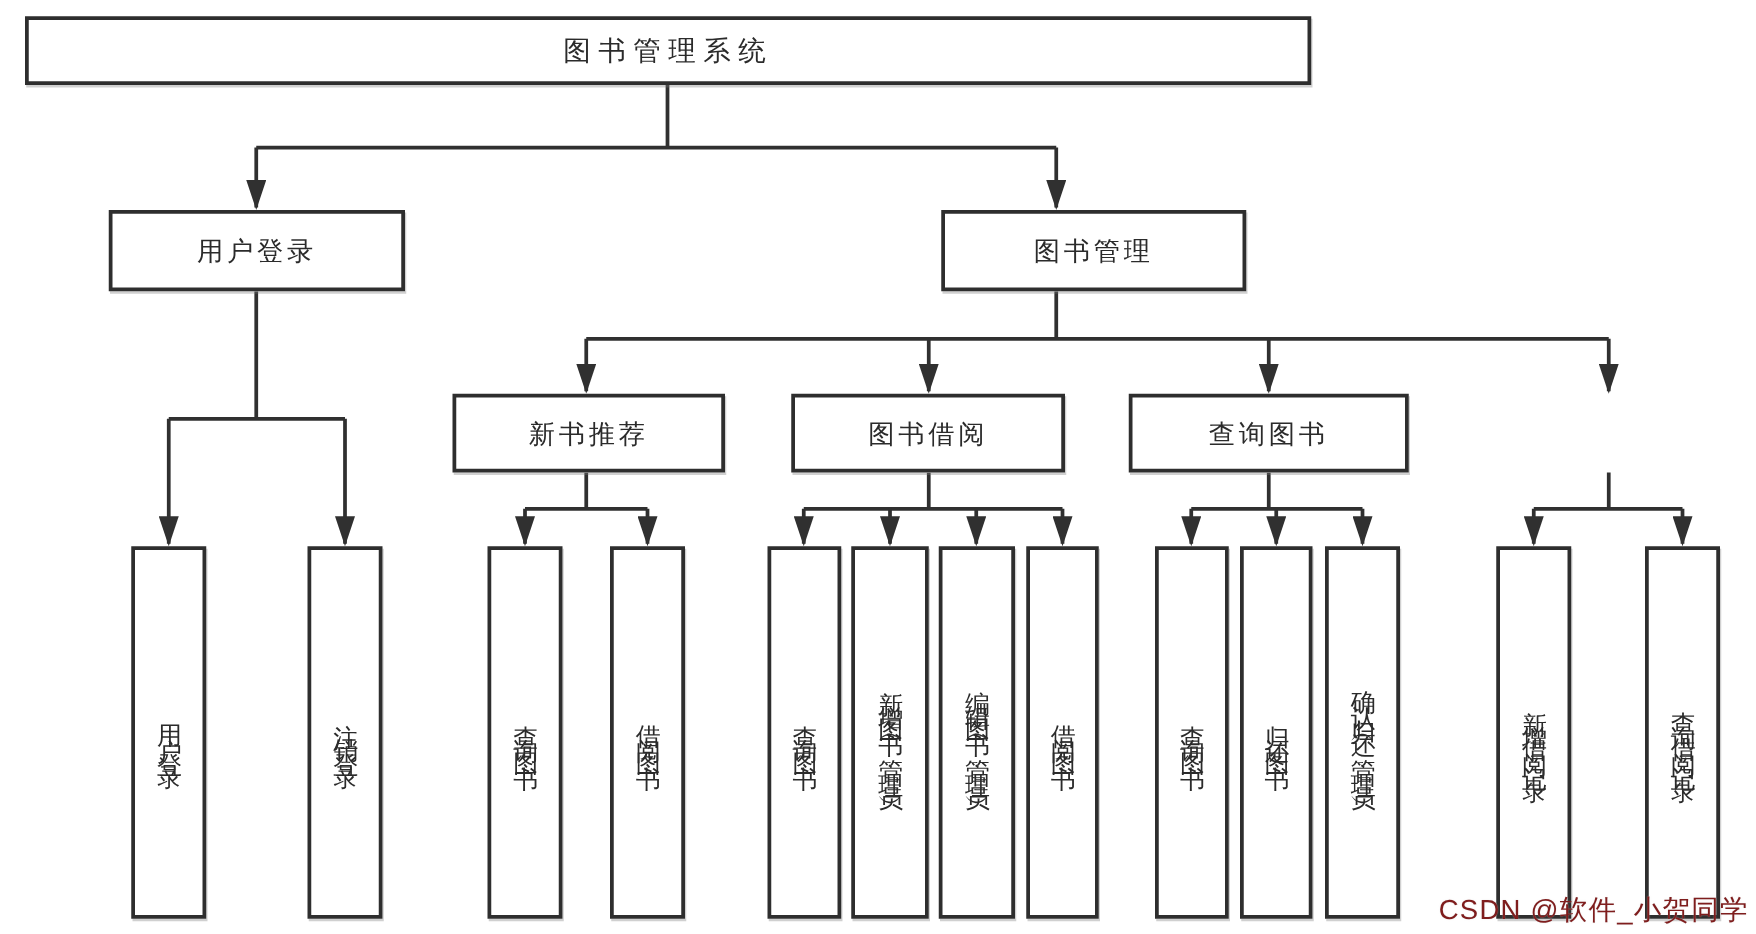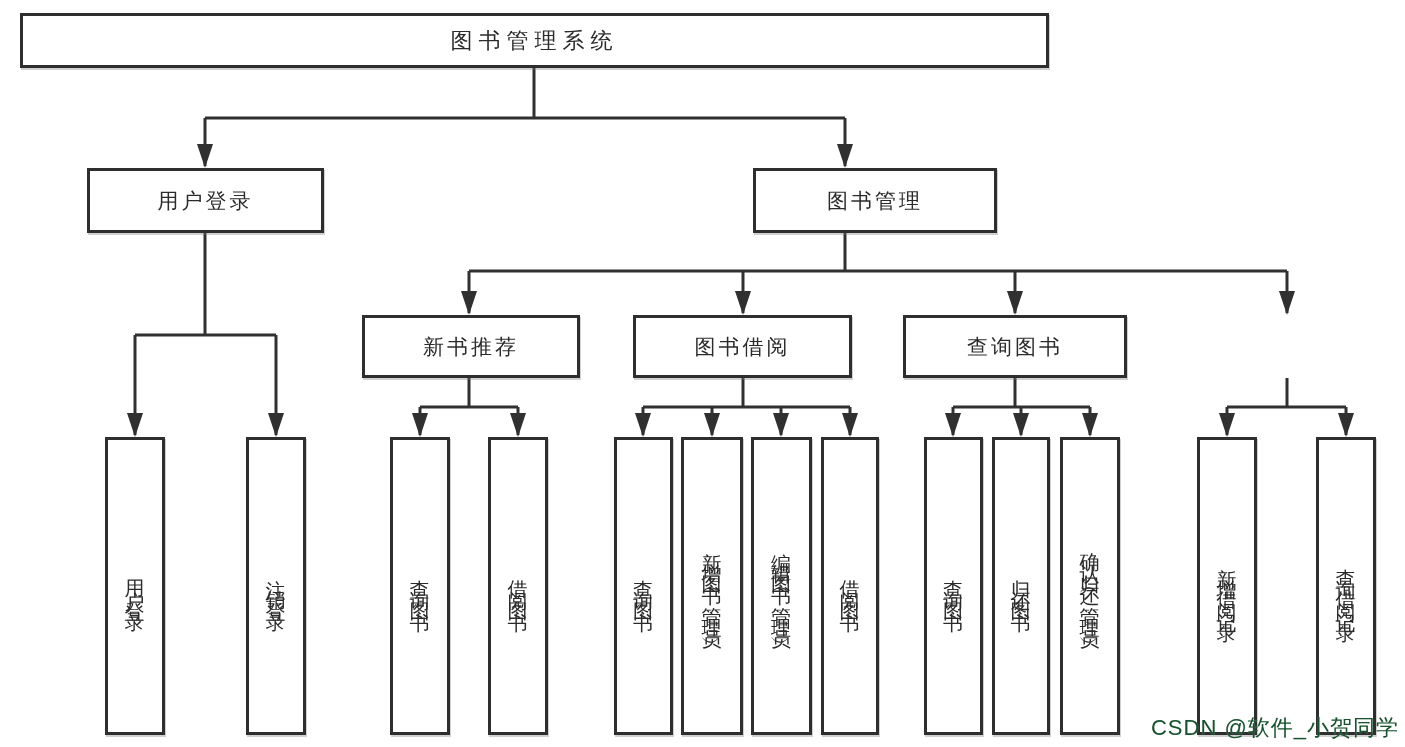--- a/index.html
+++ b/index.html
@@ -66,21 +66,21 @@
     line-height: 1;
     letter-spacing: 11px;
     max-height: 290px;
     white-space: nowrap;
   }
   #watermark {
     position: absolute;
     right: 6px;
     bottom: 4px;
     font-size: 22px;
-    color: #14532d;
+    color: #7f1d1d;
     letter-spacing: 1px;
     z-index: 10;
     text-shadow: 0 0 1px rgba(200,200,200,0.6);
   }
 </style>
 </head>
 <body>
 
 <div id="canvas">
 

